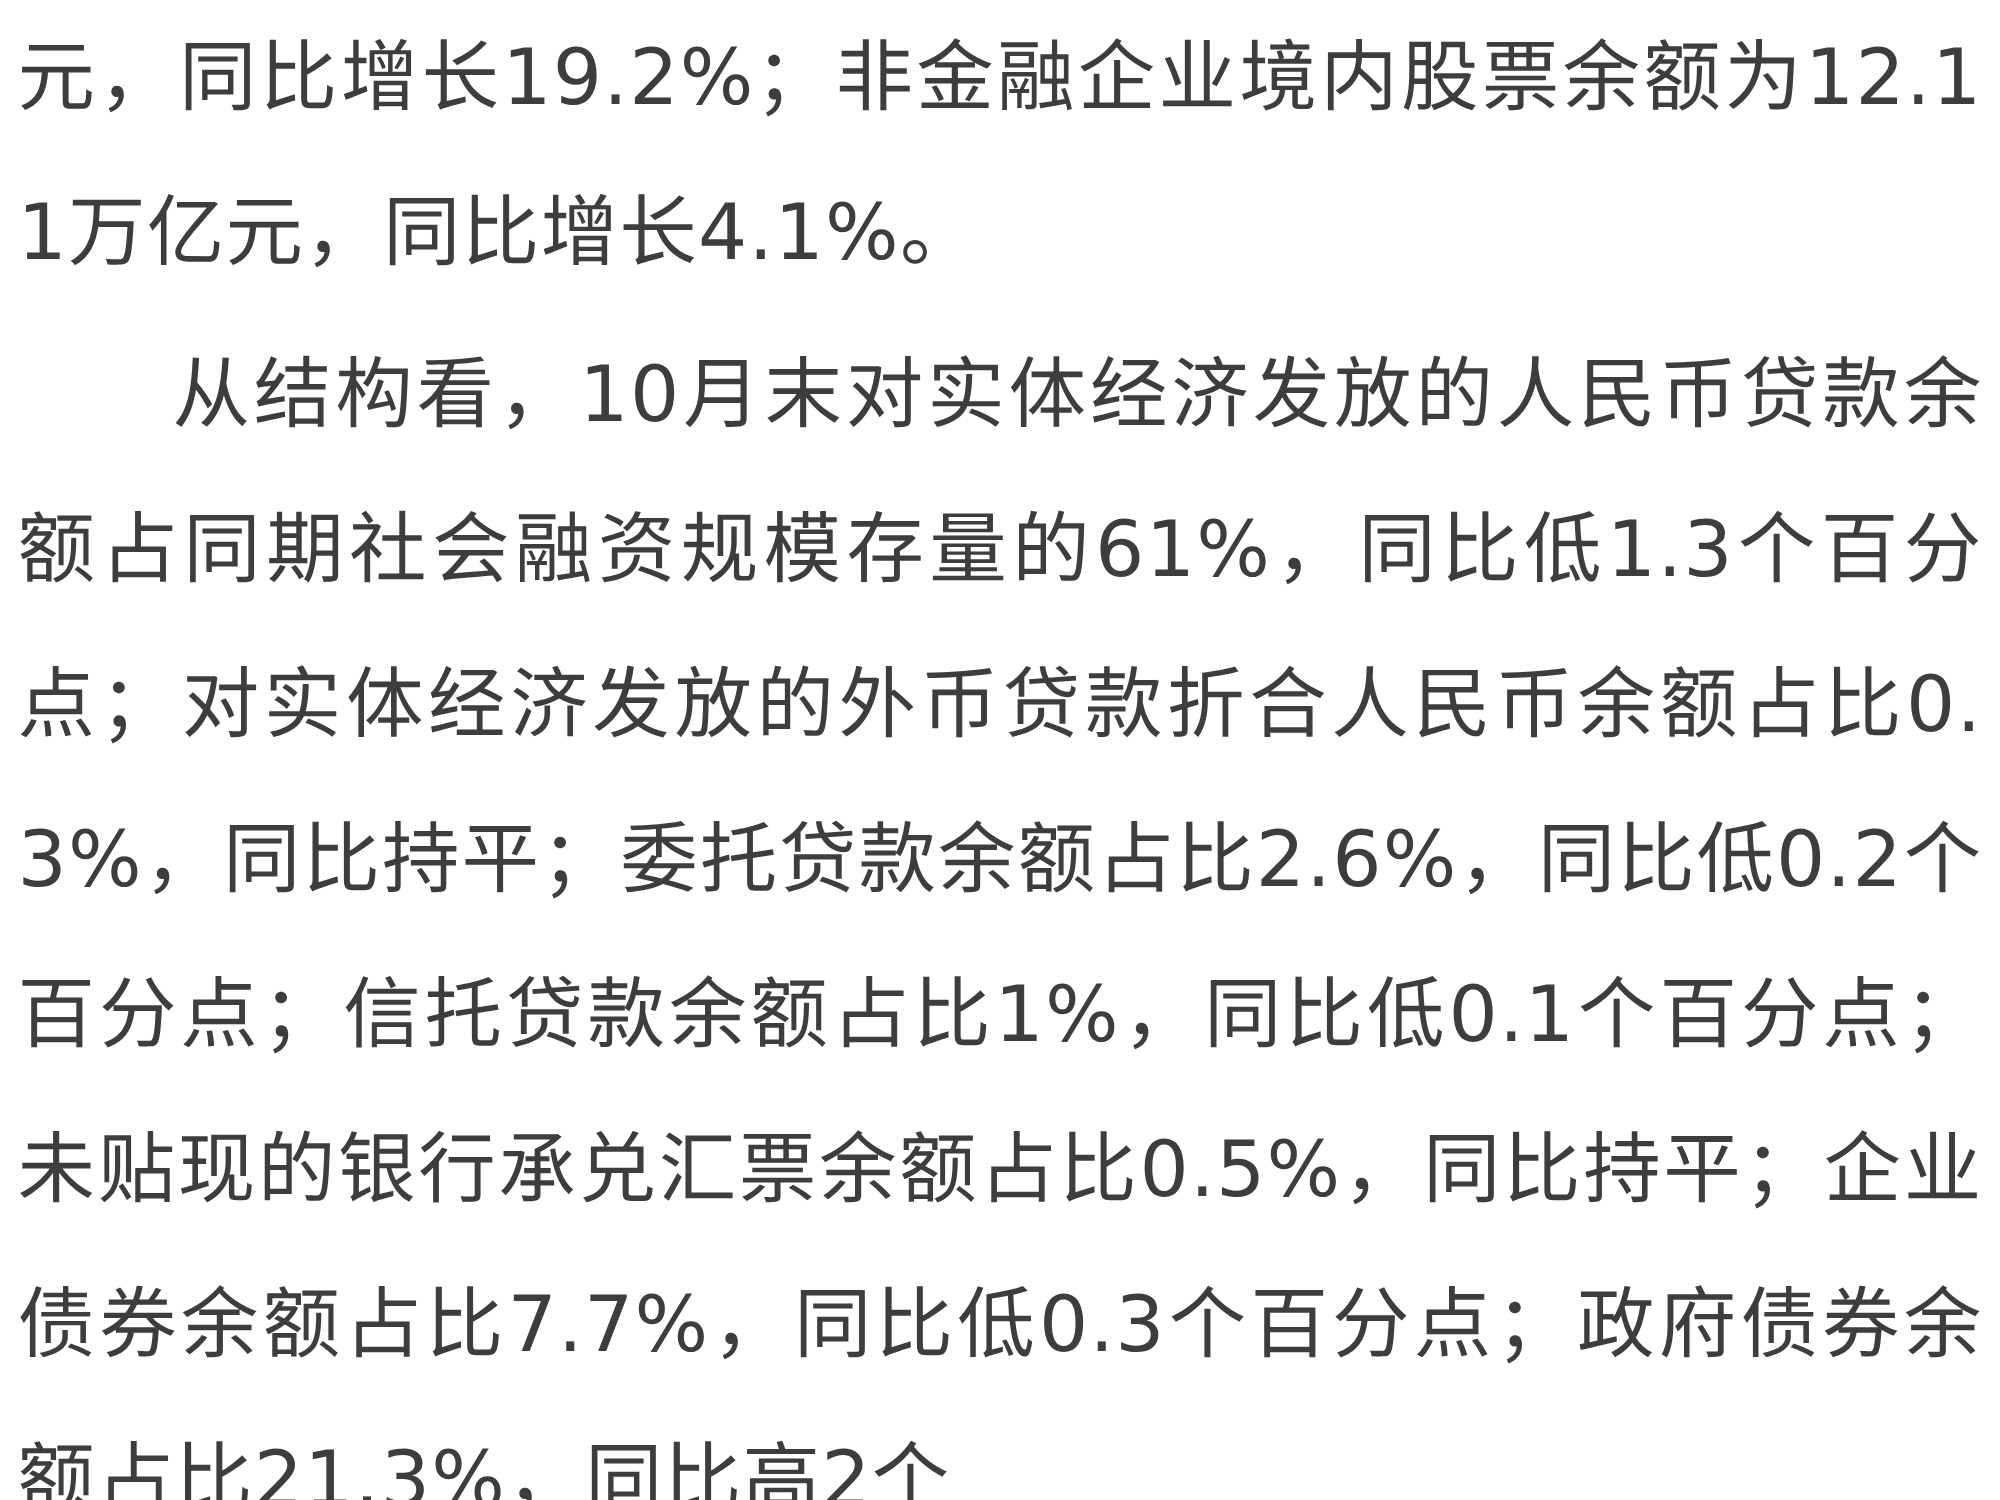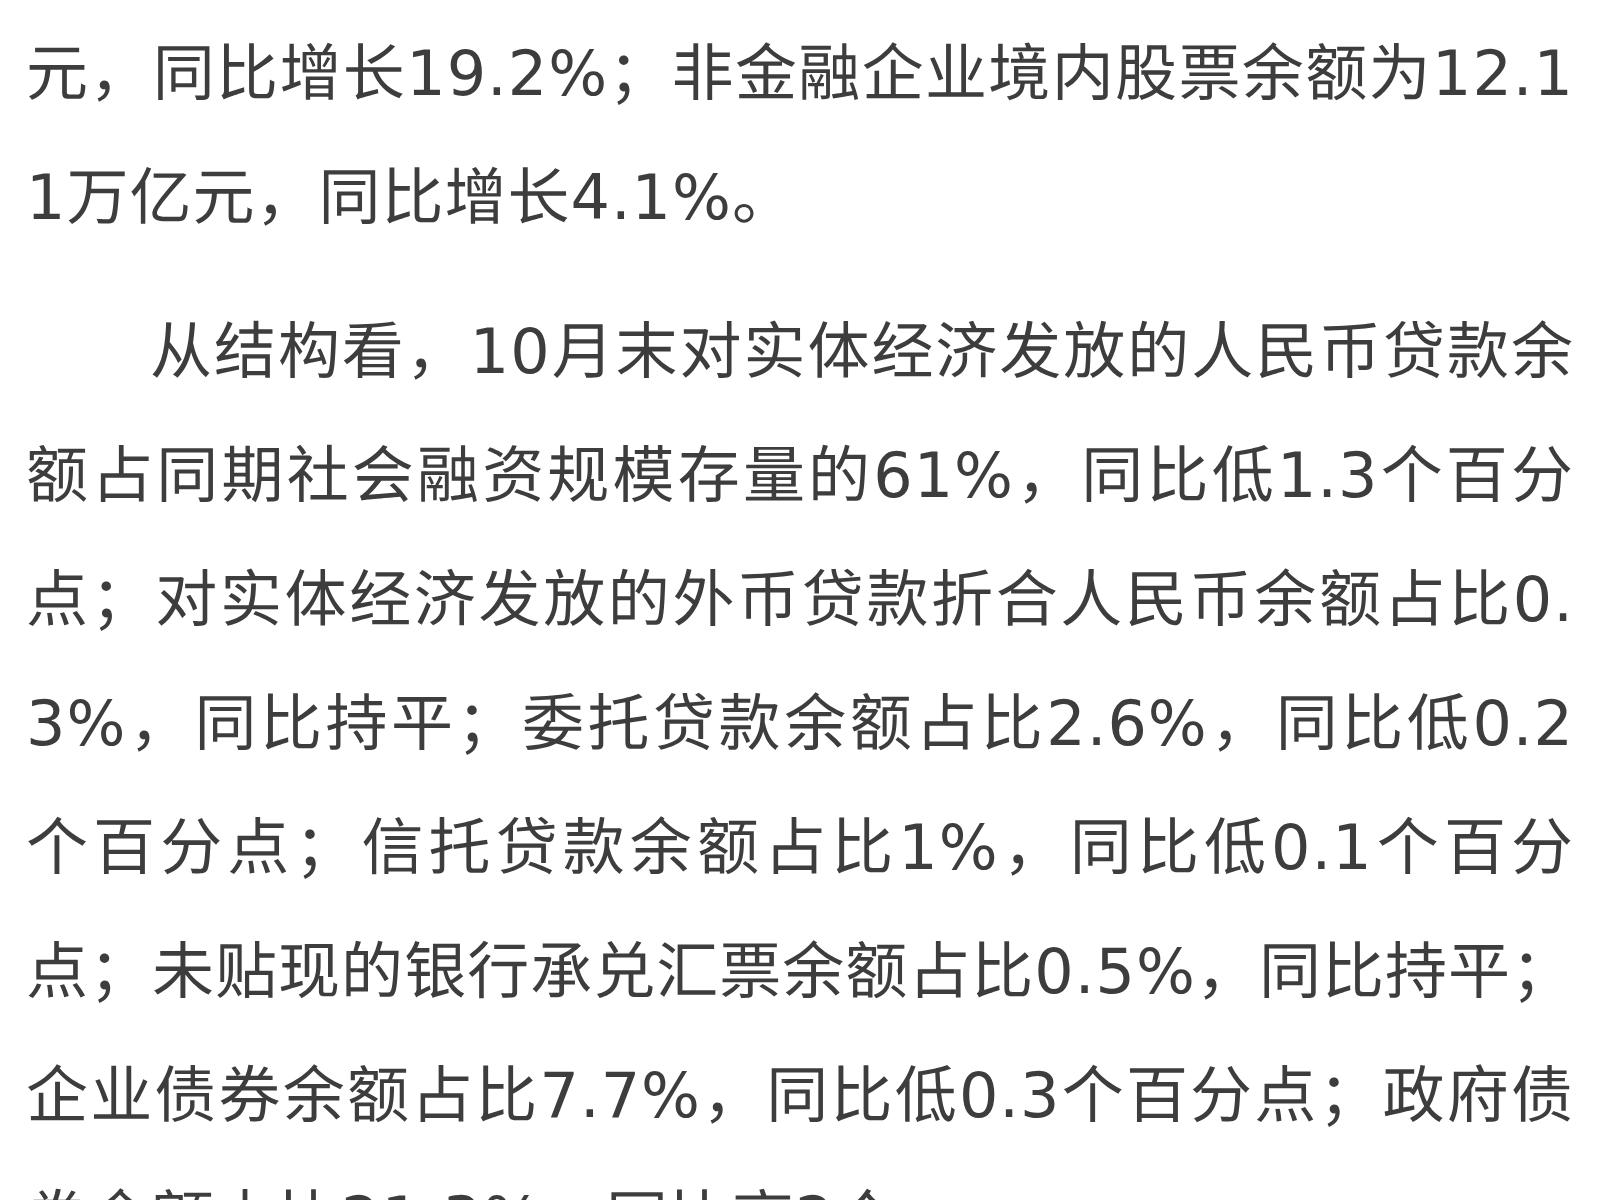--- a/index.html
+++ b/index.html
@@ -19,21 +19,21 @@
     box-sizing: border-box;
     width: 1600px;
     height: 1200px;
     padding: 0 14px;
     background: #ffffff;
   }
   .article {
     display: block;
   }
   .para {
-    margin: 12px;
+    margin: 0;
     font-size: 62px;
     line-height: 124px;
     letter-spacing: 1px;
     color: #3d3d3d;
     text-align: justify;
     text-justify: inter-character;
     font-weight: 400;
     word-break: break-all;
     -webkit-font-smoothing: antialiased;
   }

